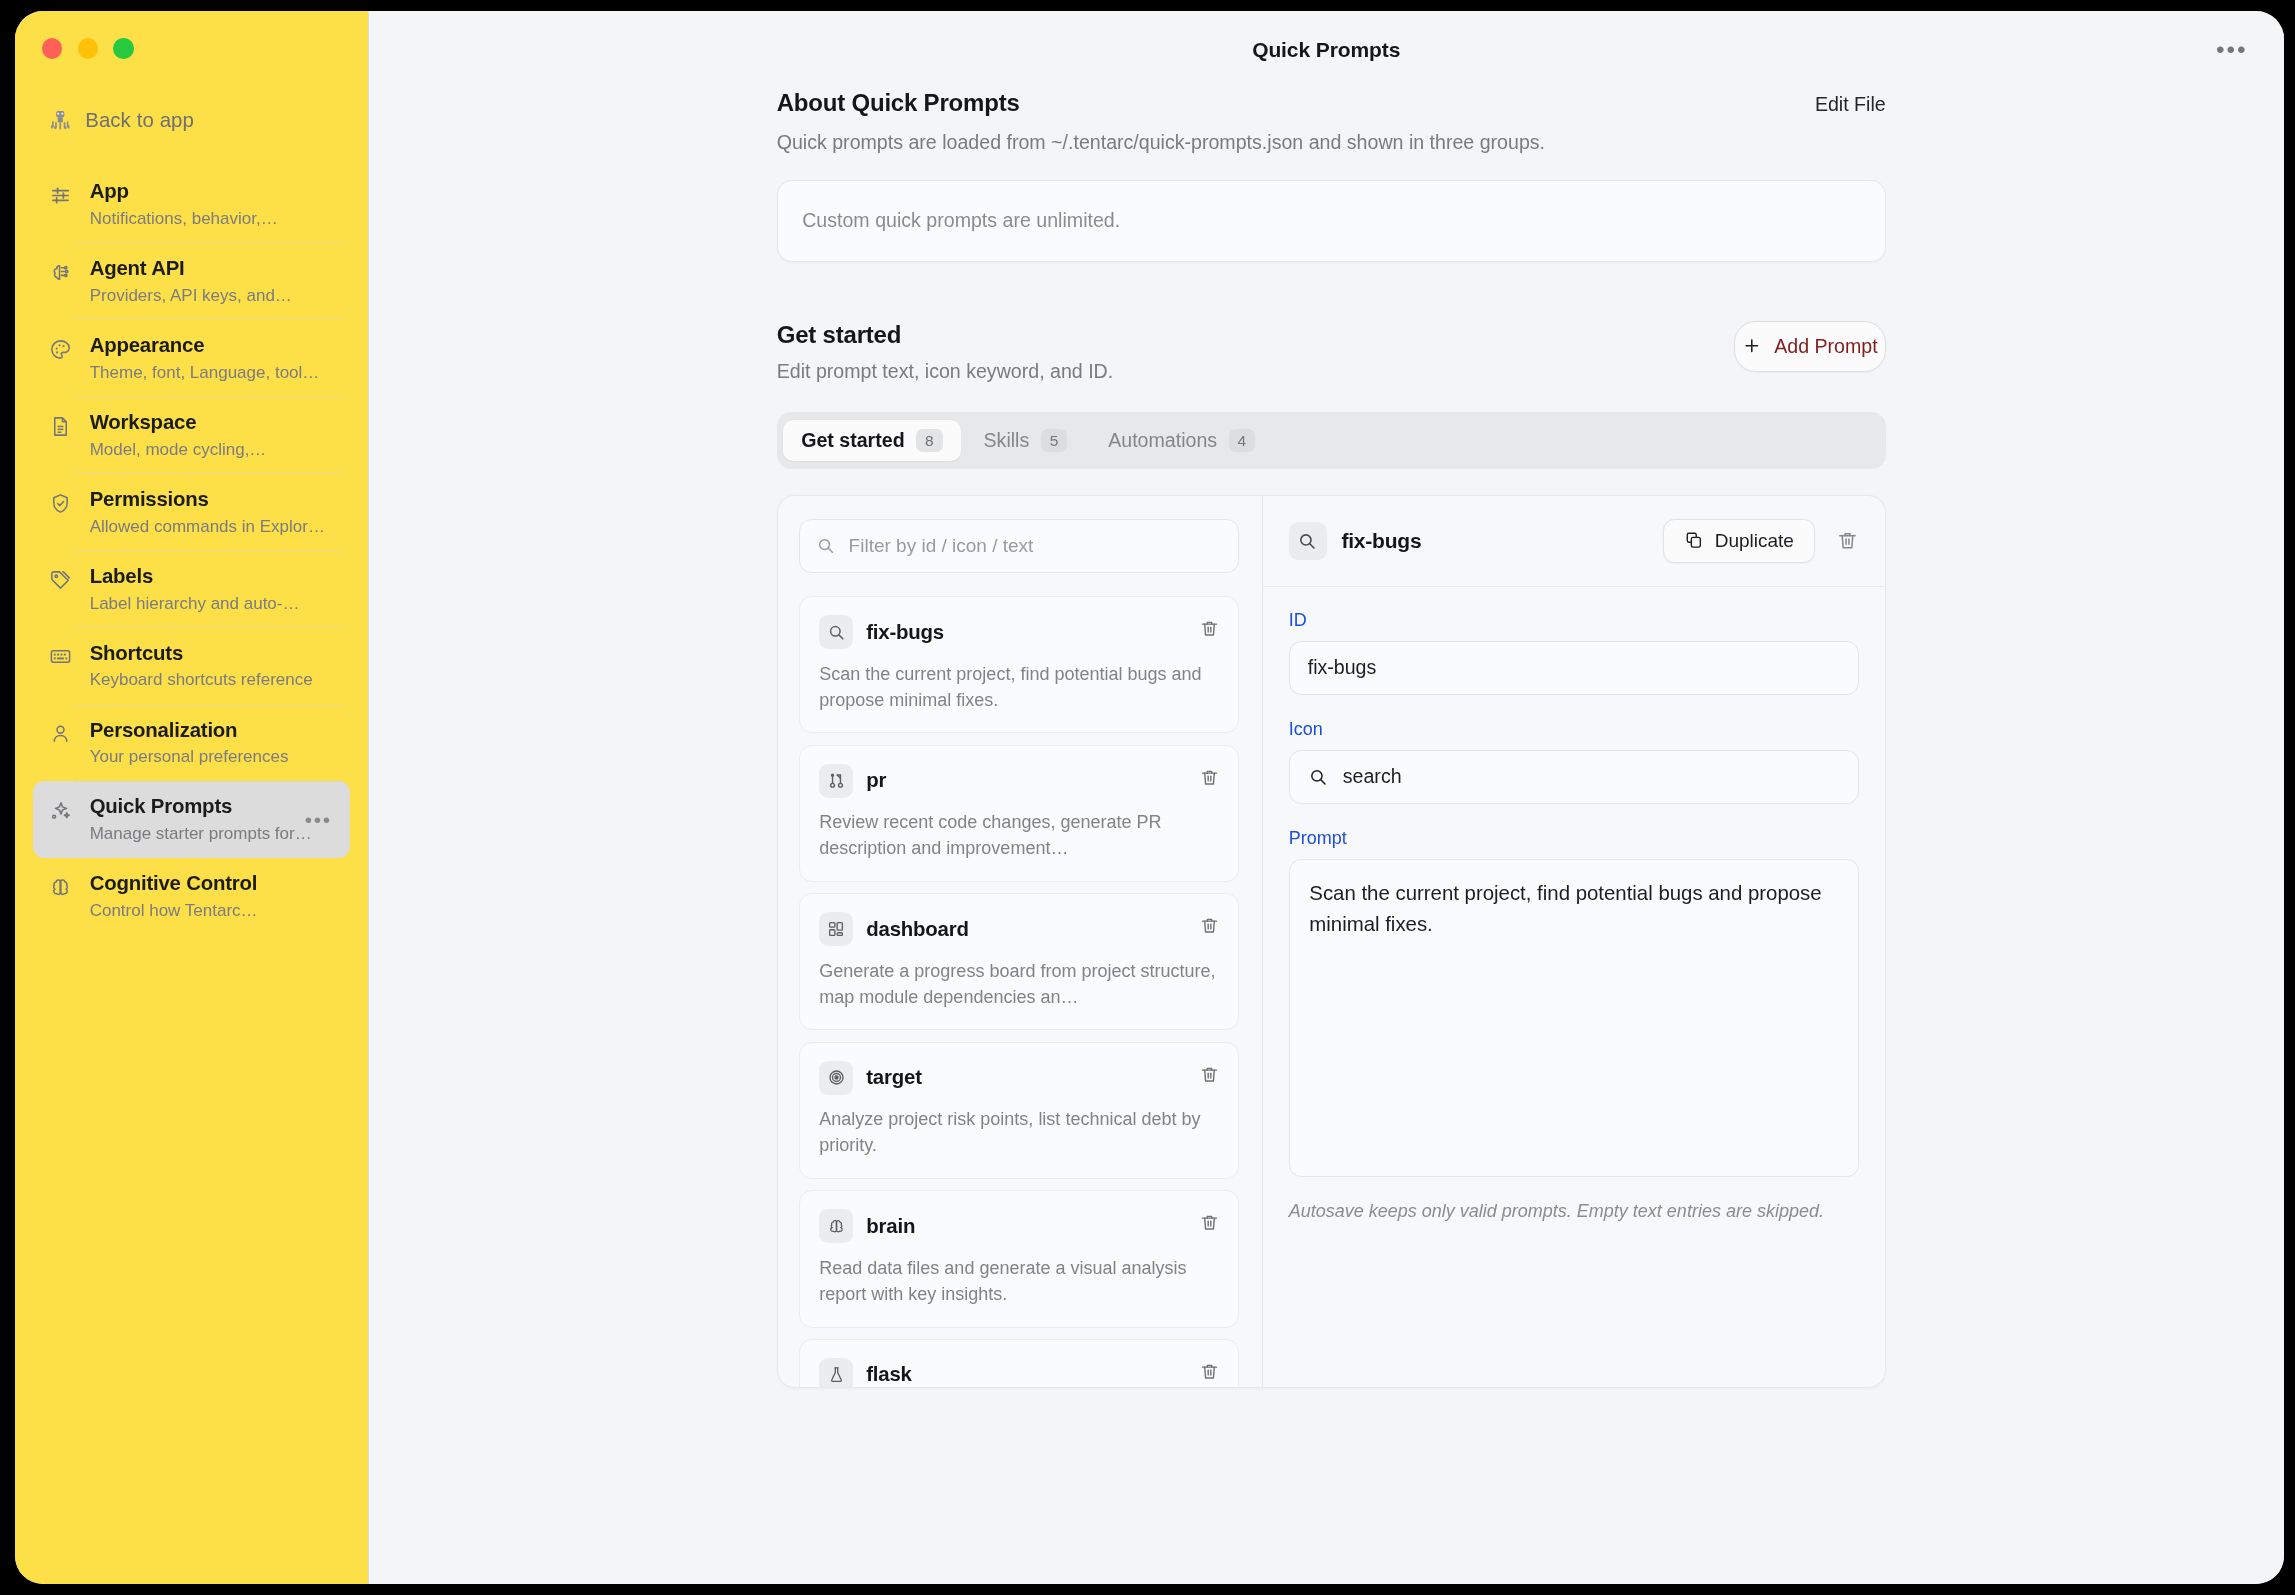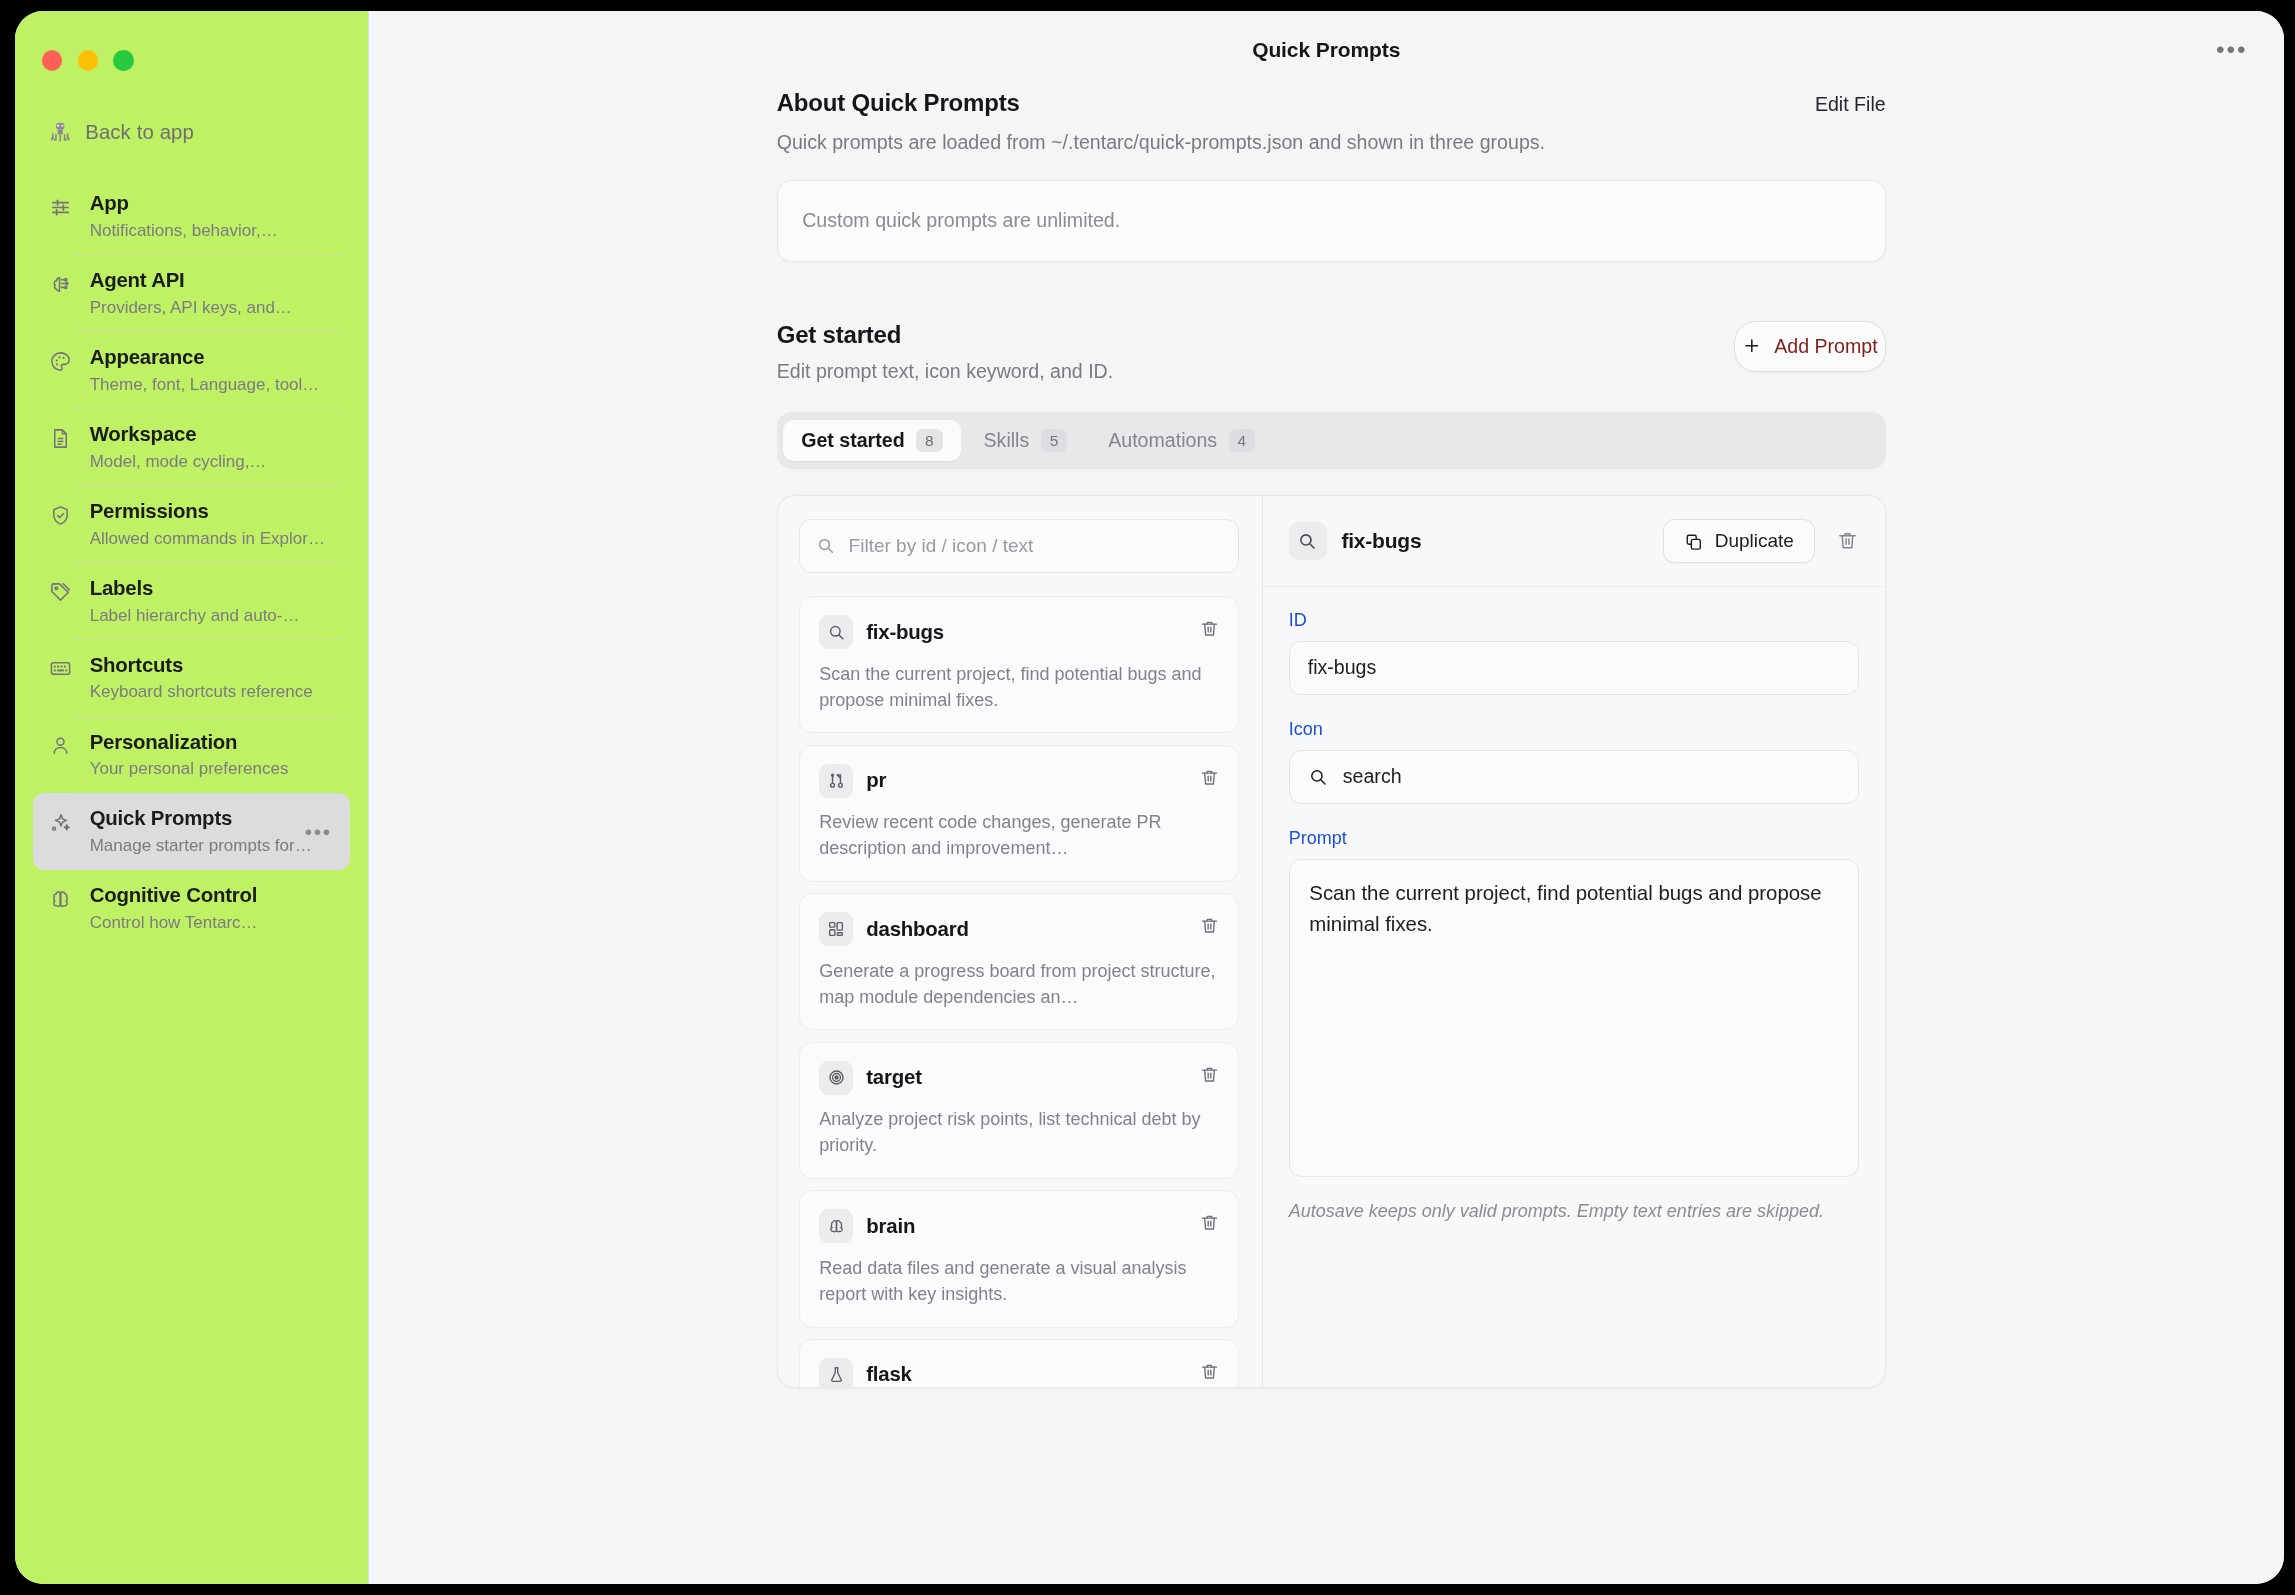--- a/index.html
+++ b/index.html
@@ -22,23 +22,23 @@
     border-radius: 28px;
     overflow: hidden;
     display: flex;
     background: #ececec;
     box-shadow: 0 16.3px 49px rgba(0,0,0,.45);
   }
   
   .sidebar {
     width: 354px;
     flex: 0 0 354px;
-    background: #bef264;
+    background: #fde047;
     border-right: 0.8px solid #dcdcdc;
-    padding-top: 12px;
+    padding-top: 0;
     position: relative;
   }
   .traffic {
     display: flex; gap: 15.5px;
     padding: 27px 0 0 27px;
   }
   .dot { width: 20.4px; height: 20.4px; border-radius: 50%; }
   .dot.red { background: #ff6159; }
   .dot.yellow { background: #ffc107; }
   .dot.green { background: #27c93f; }
@@ -253,21 +253,21 @@
     border-bottom: 0.8px solid #e9eaec;
   }
   .pr-chip {
     width: 38px; height: 38px; border-radius: 9.8px;
     background: #ebecee;
     display: flex; align-items: center; justify-content: center;
     color: #4a4a51; flex: 0 0 38px;
   }
   .pr-id { font-size: 21px; font-weight: 600; color: #16161a; flex: 1; letter-spacing:-0.2px;}
   .dup-btn {
-    display: flex; align-items: flex-end; gap: 11.4px;
+    display: flex; align-items: flex-start; gap: 11.4px;
     background: #fbfbfc; border: 0.8px solid #e0e1e4;
     border-radius: 11.4px; padding: 9.8px 19.6px;
     font-size: 19px; color: #1c1c21;
     box-shadow: 0 0.8px 1.6px rgba(0,0,0,.04);
   }
   .pr-trash { color: #86868d; padding-left: 6.5px; }
   .pr-body { padding: 23px 26px 0 26px; }
   .fld-label { font-size: 18px; color: #1d4ed8; margin-bottom: 9.8px; }
   .fld-input {
     background: #fafbfc; border: 0.8px solid #e4e5e8;

